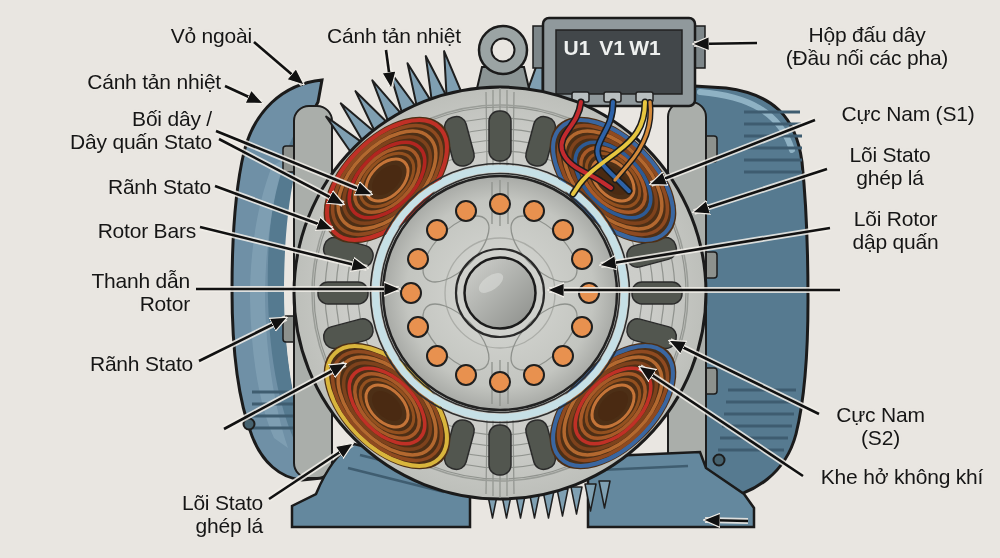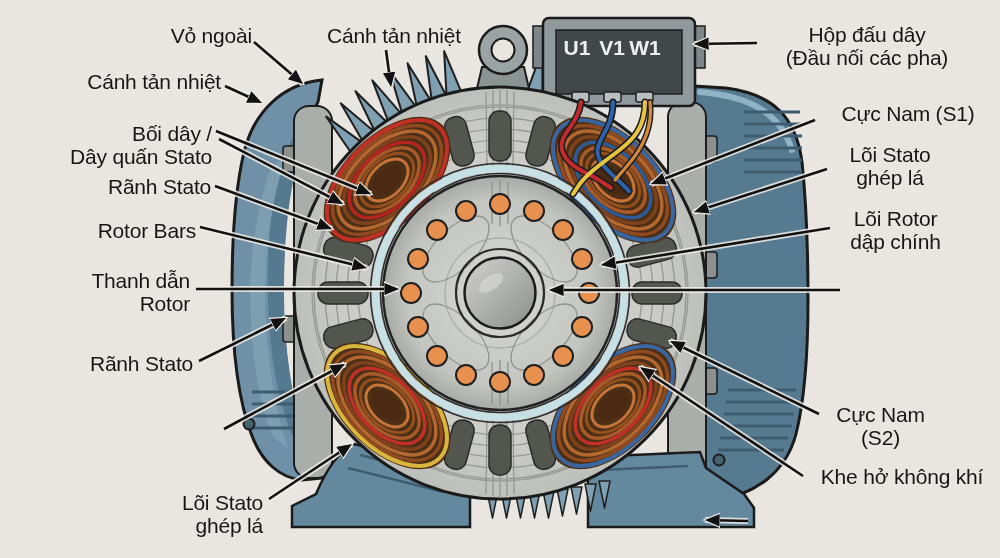--- a/index.html
+++ b/index.html
@@ -281,33 +281,33 @@
       <path d="M840,290 L549,290"></path>
       <path d="M819,414 L670,341"></path>
       <path d="M803,476 L640,367"></path>
       <path d="M748,521 L705,520"></path>
     </g>
   </svg>
 
   <div class="lbl r" style="left:132px;top:24px;width:120px">Vỏ ngoài</div>
   <div class="lbl c" style="left:312px;top:24px;width:164px">Cánh tản nhiệt</div>
   <div class="lbl r" style="left:41px;top:70px;width:180px">Cánh tản nhiệt</div>
-  <div class="lbl r" style="left:32px;top:122px;width:180px">Bối dây /
+  <div class="lbl r" style="left:32px;top:107px;width:180px">Bối dây /
 Dây quấn Stato</div>
   <div class="lbl r" style="left:71px;top:175px;width:140px">Rãnh Stato</div>
   <div class="lbl r" style="left:56px;top:219px;width:140px">Rotor Bars</div>
   <div class="lbl r" style="left:50px;top:269px;width:140px">Thanh dẫn
 Rotor</div>
   <div class="lbl r" style="left:53px;top:352px;width:140px">Rãnh Stato</div>
   <div class="lbl r" style="left:123px;top:491px;width:140px">Lõi Stato
 ghép lá</div>
   <div class="lbl l" style="left:762px;top:23px;width:210px">Hộp đấu dây
 (Đầu nối các pha)</div>
   <div class="lbl l" style="left:823px;top:102px;width:170px">Cực Nam (S1)</div>
   <div class="lbl l" style="left:830px;top:143px;width:120px">Lõi Stato
 ghép lá</div>
   <div class="lbl l" style="left:833px;top:207px;width:125px">Lõi Rotor
-dập chính</div>
+dập quấn</div>
   <div class="lbl l" style="left:823px;top:403px;width:115px">Cực Nam
 (S2)</div>
   <div class="lbl l" style="left:807px;top:465px;width:190px">Khe hở không khí</div>
 
 </div>
 
 </body></html>

